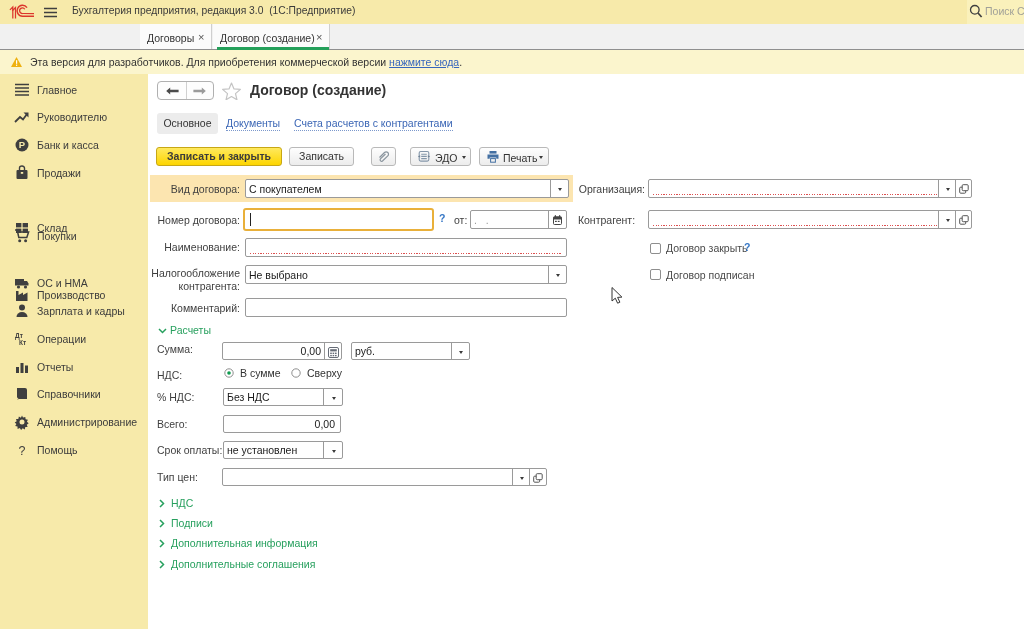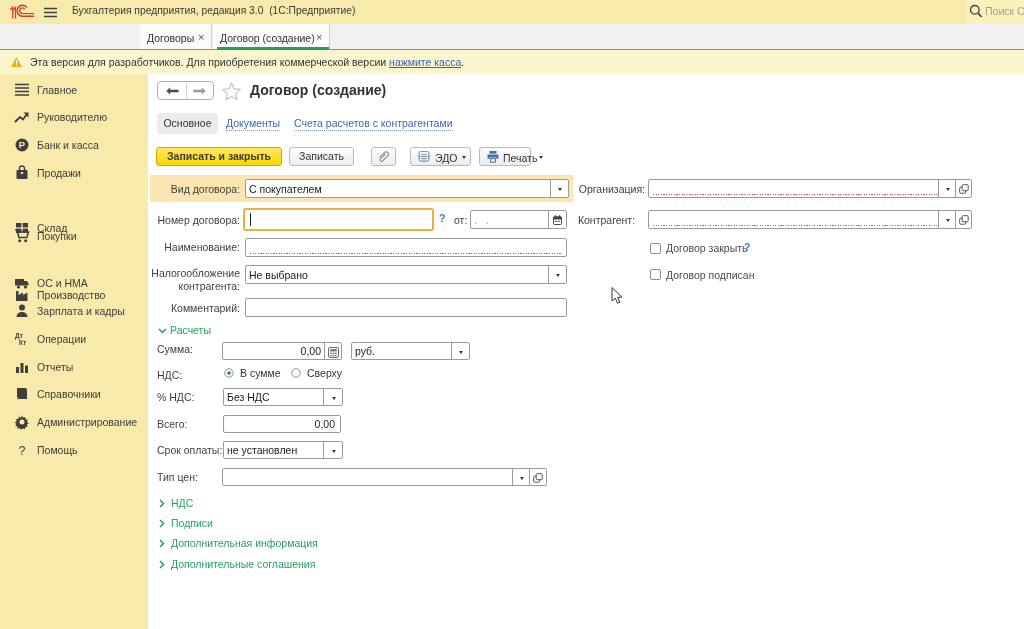--- a/index.html
+++ b/index.html
@@ -38,21 +38,21 @@
 #pagetitle { left:102px; top:8px; font-size:14px; font-weight:bold; color:#333; white-space:nowrap; }
 
 #osnov { left:9px; top:39px; width:61px; height:21px; background:#ececec; border-radius:3px; text-align:center; line-height:21px; color:#333; }
 .navlink { position:absolute; top:43px; color:#3b66b5; border-bottom:1px dotted #7b98cc; padding-bottom:1px; white-space:nowrap; }
 
 .btn { position:absolute; top:73px; height:19px; border:1px solid #b9b9b9; border-radius:3px; background:linear-gradient(#fefefe,#ececec); color:#333; }
 #btnsave { left:8px; width:126px; background:linear-gradient(#ffe95e,#fdd500); border:1px solid #c7a715; font-weight:bold; text-align:center; line-height:17px; color:#3a3a3a; }
 #btnwrite { left:141px; width:65px; text-align:center; line-height:17px; }
 #btnclip { left:223px; width:25px; }
 #btnedo { left:262px; width:61px; }
-#btnprint { left:331px; width:52px; }
+#btnprint { left:331px; width:70px; }
 
 #hlband { left:2px; top:101px; width:423px; height:27px; background:#fce5b0; }
 .flabel { position:absolute; color:#3f3f3f; white-space:nowrap; }
 .field { position:absolute; background:#fff; border:1px solid #9a9a9a; border-radius:2px; }
 .fval { position:absolute; left:3px; top:3px; color:#1a1a1a; white-space:nowrap; }
 .ddsep { position:absolute; top:0; width:1px; height:100%; background:#9a9a9a; }
 .arr { position:absolute; width:0; height:0; border-left:2.7px solid transparent; border-right:2.7px solid transparent; border-top:3.8px solid #3a3a3a; }
 .reddots { position:absolute; left:4px; right:4px; bottom:2.5px; height:1px; background:repeating-linear-gradient(90deg,#dc5050 0,#dc5050 1.2px,transparent 1.2px,transparent 2.6px); }
 .greenhdr { position:absolute; color:#27a05e; white-space:nowrap; }
 .chk { position:absolute; width:11px; height:11px; border:1px solid #8e8e8e; border-radius:2px; background:#fff; }
@@ -96,21 +96,21 @@
   </div>
   <div class="abs" id="tabunderline"></div>
 </div>
 
 <div class="abs" id="warnbar">
   <svg class="abs" style="left:11px;top:7px" width="11" height="10" viewBox="0 0 11 10">
     <path d="M5.5,0 L11,10 L0,10 Z" fill="#eeb111"></path>
     <rect x="5" y="3.2" width="1.2" height="3.6" fill="#fff"></rect>
     <rect x="5" y="7.6" width="1.2" height="1.3" fill="#fff"></rect>
   </svg>
-  <div class="abs" id="warntxt">Эта версия для разработчиков. Для приобретения коммерческой версии <a>нажмите касса</a>.</div>
+  <div class="abs" id="warntxt">Эта версия для разработчиков. Для приобретения коммерческой версии <a>нажмите сюда</a>.</div>
 </div>
 
 <div class="abs" id="sidebar">
     <div class="sideitem" style="top: 1.5px;">
       <svg class="ic" width="16" height="16" viewBox="0 0 16 16">
         <g stroke="#3f3f3f" stroke-width="1.5">
           <path d="M1,2.5 h14 M1,6 h14 M1,9.5 h14 M1,13 h14"></path>
         </g>
       </svg>
       <div class="lbl">Главное</div>

